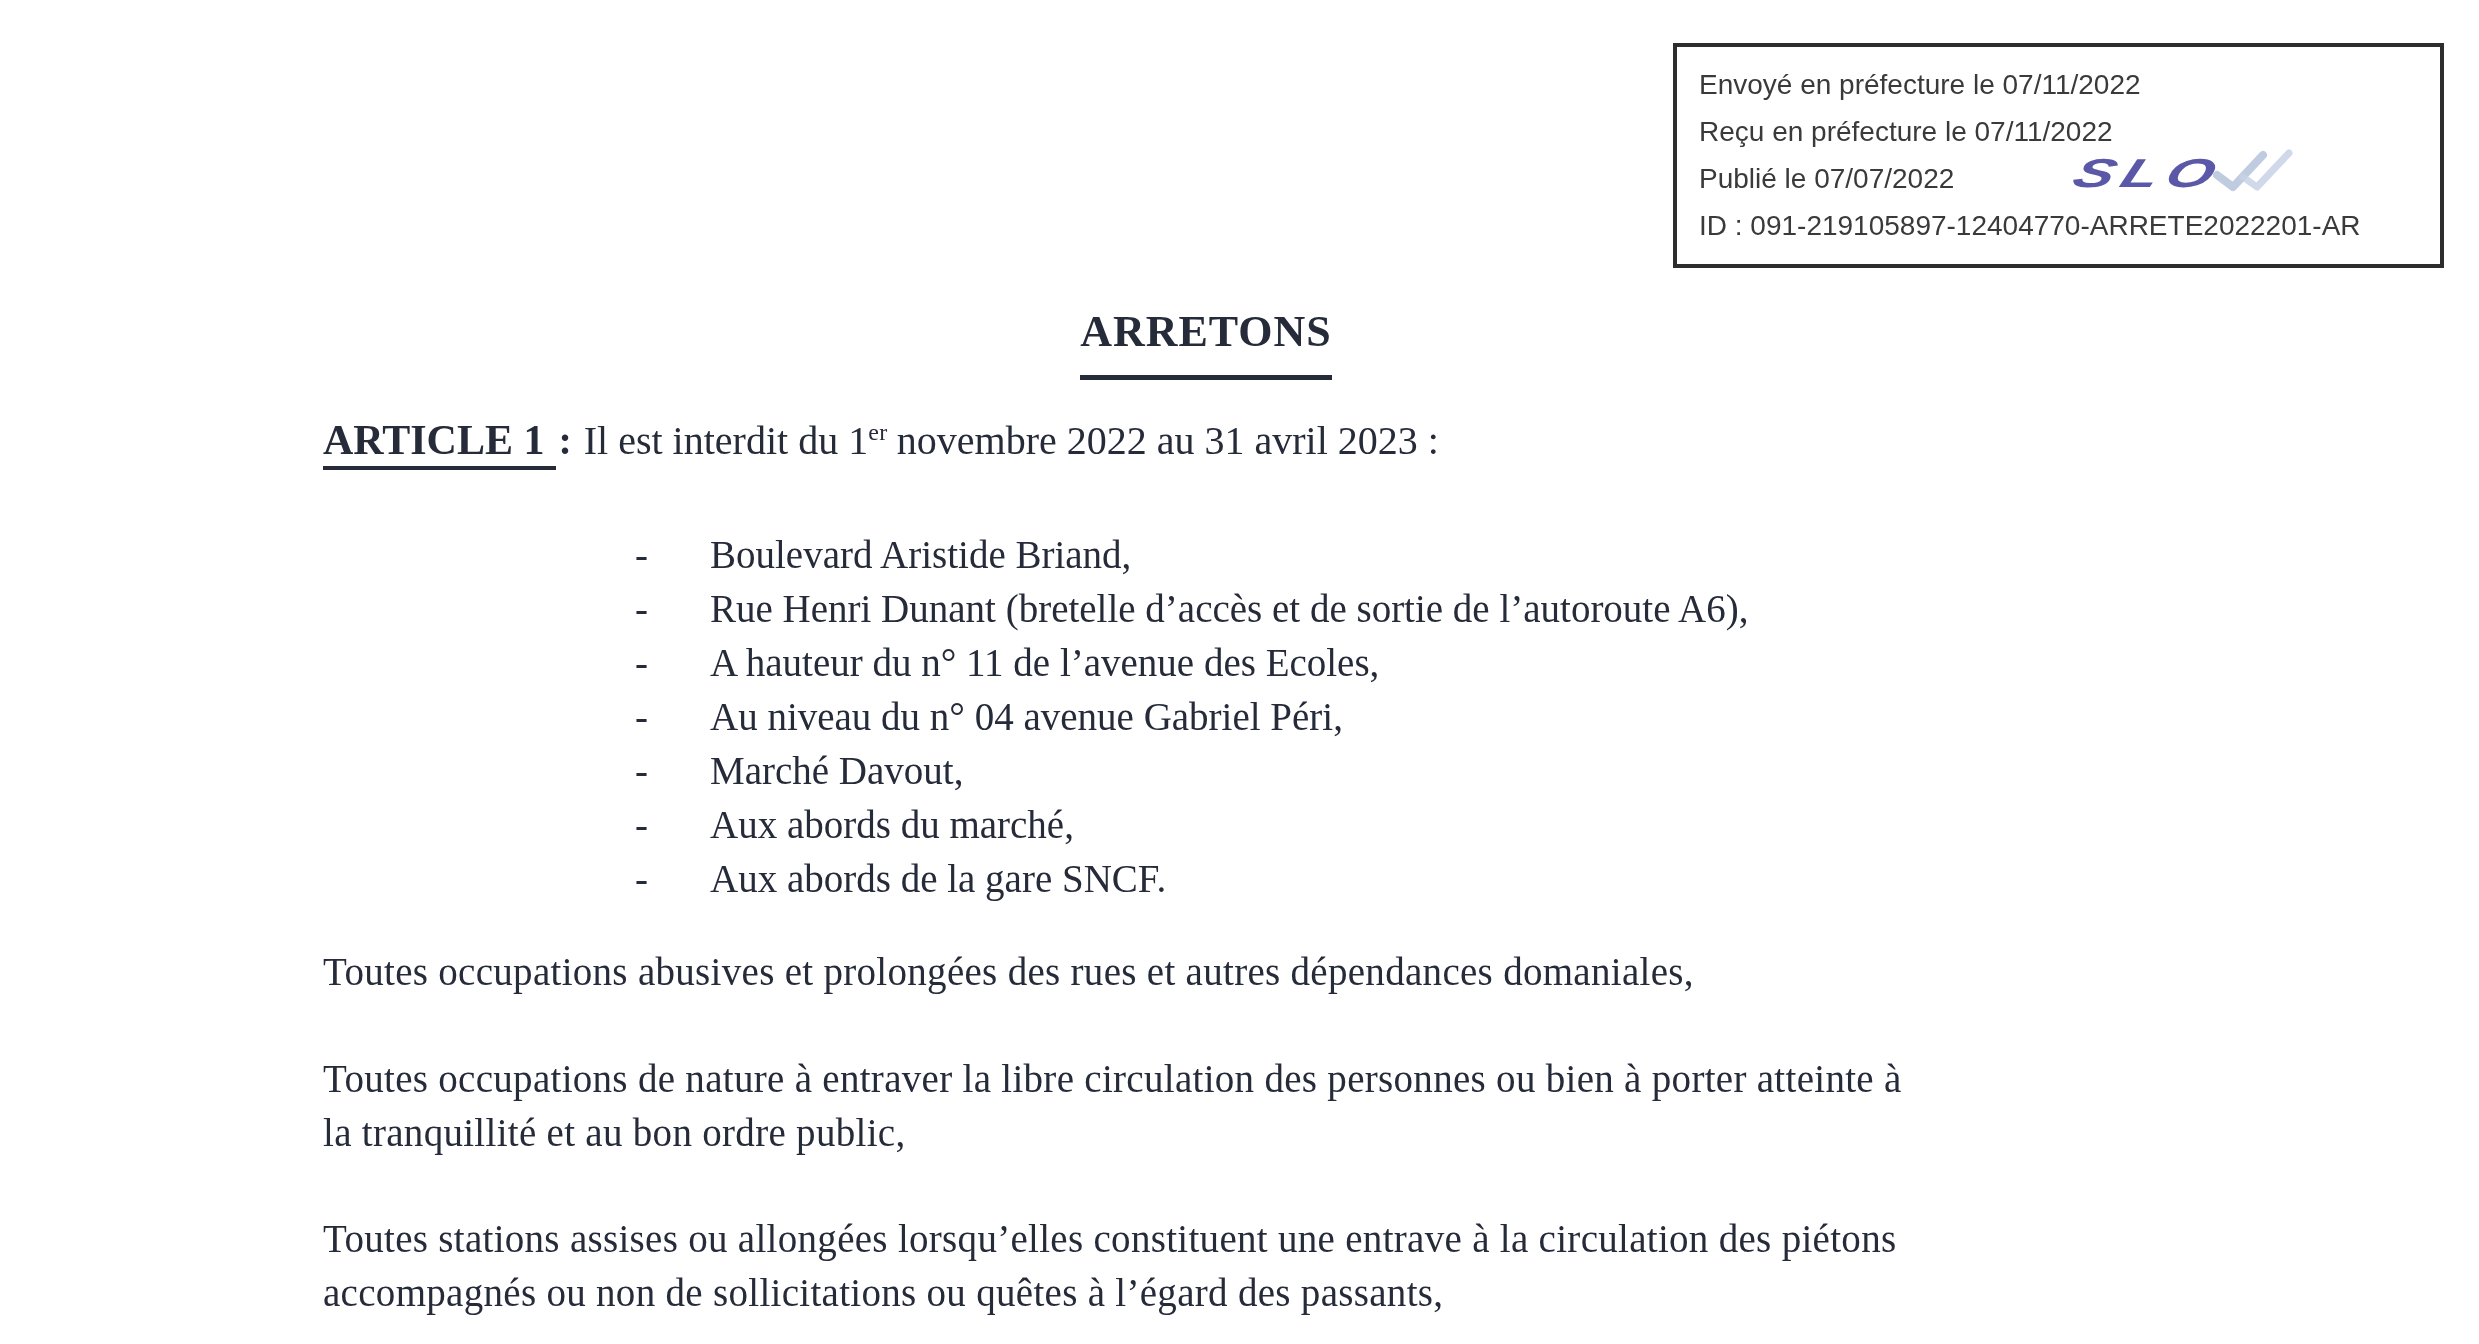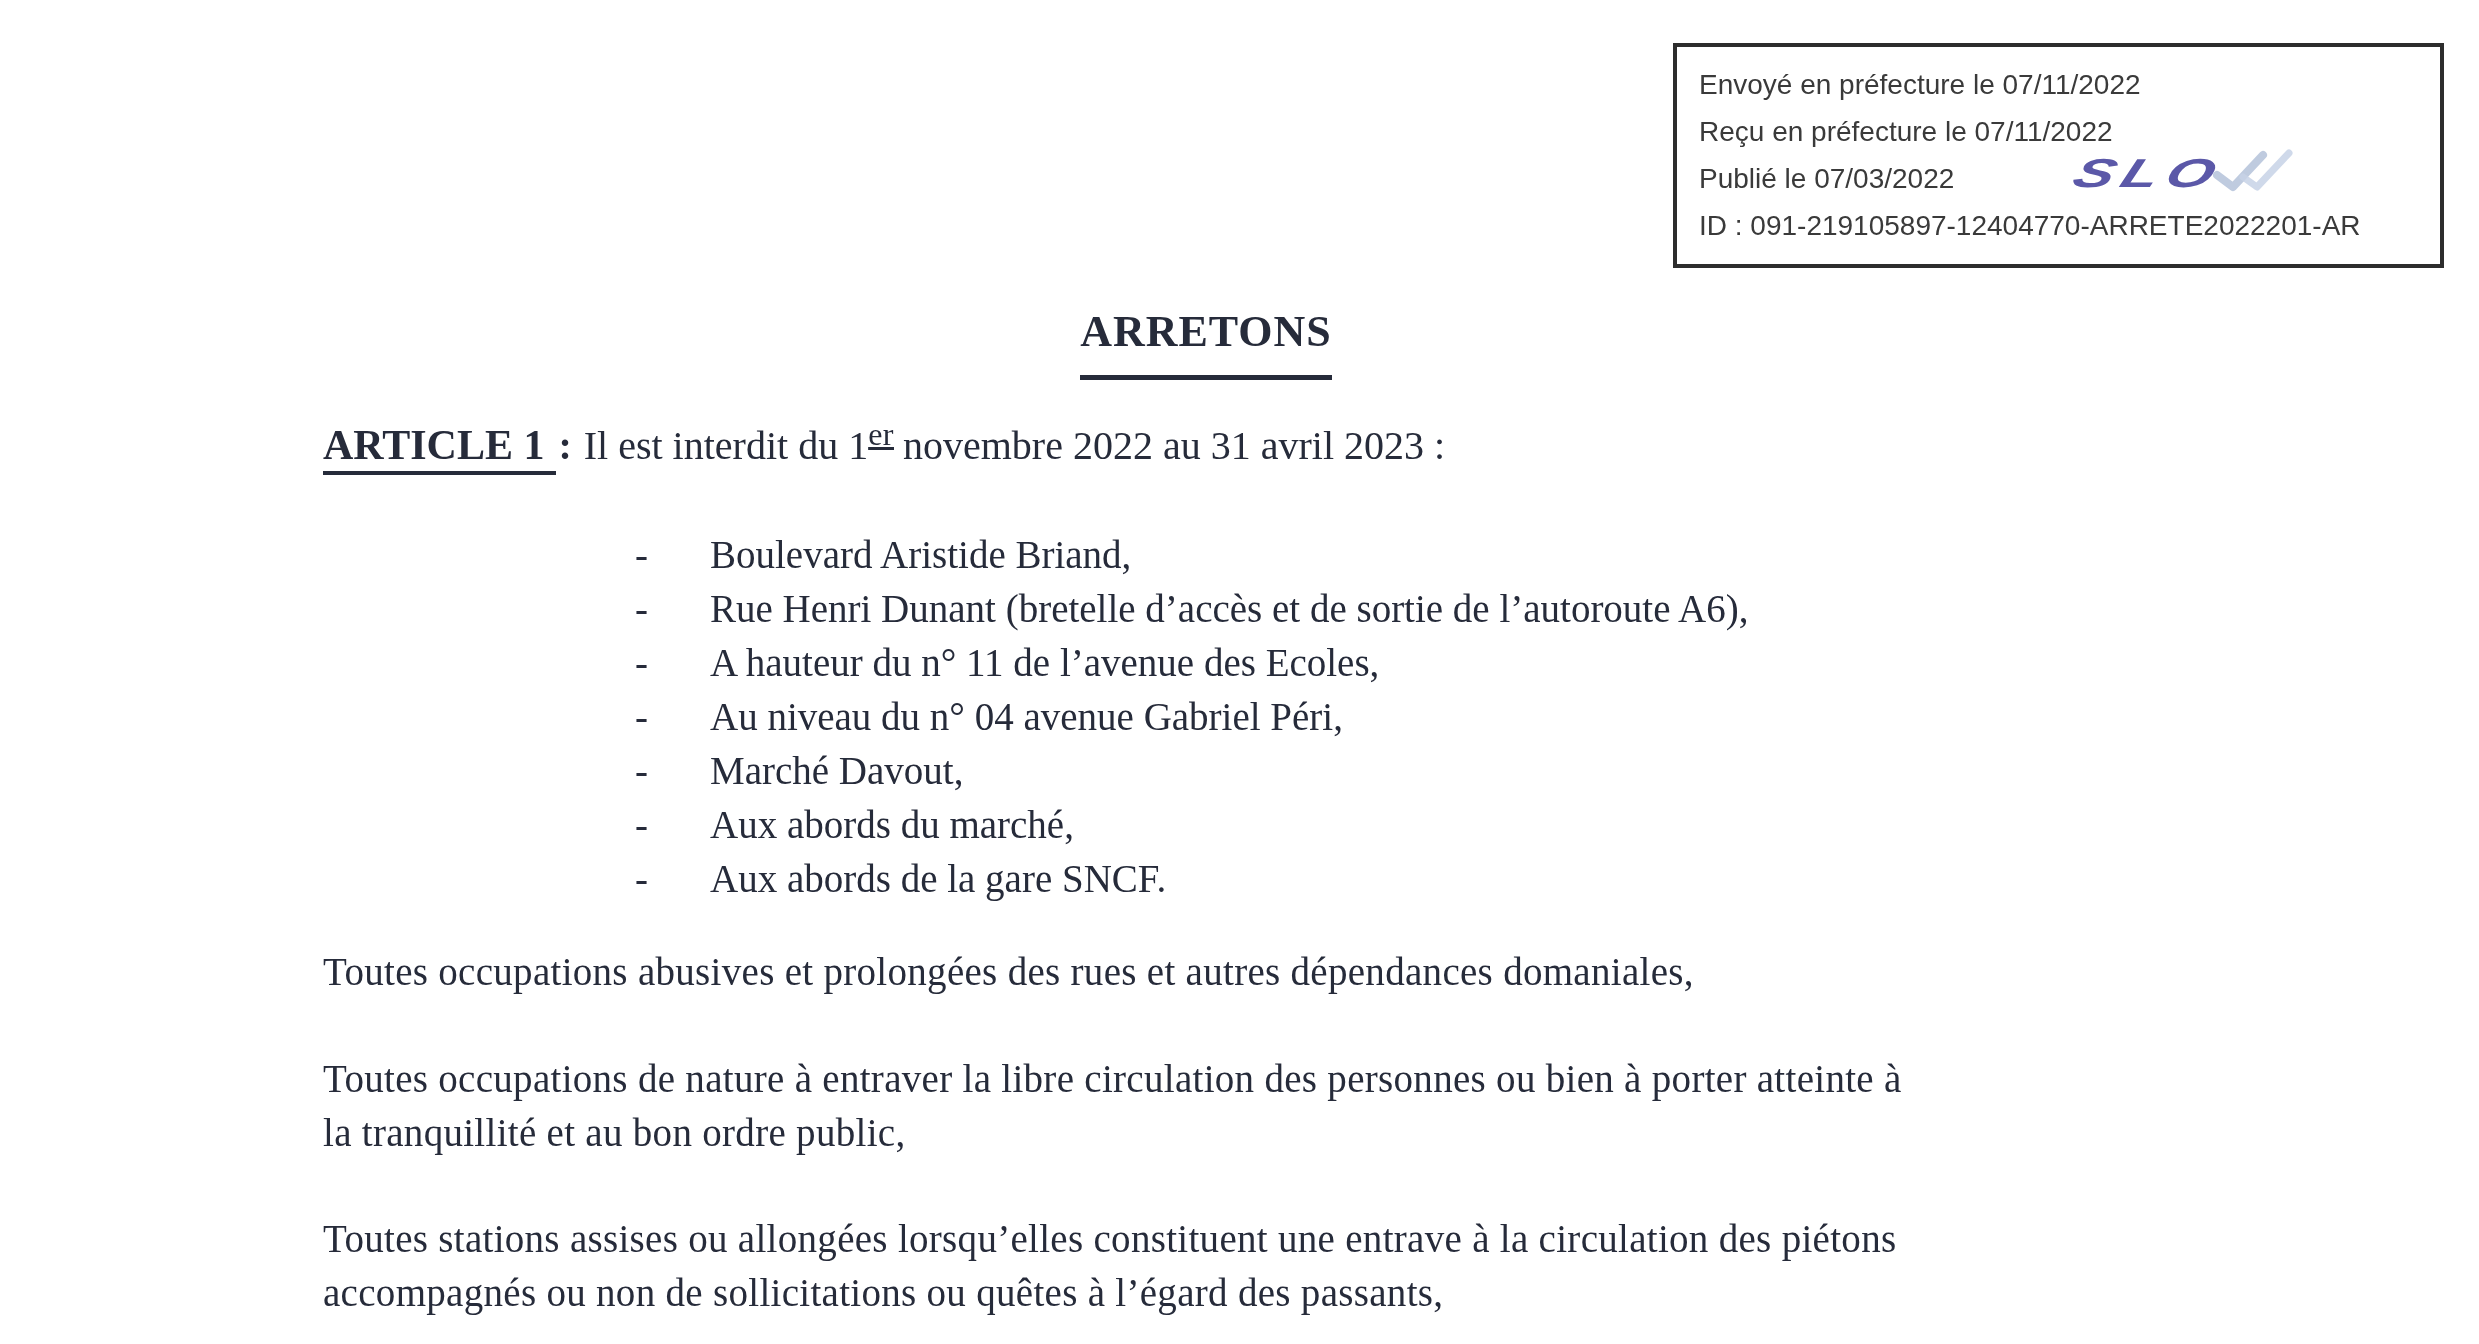--- a/index.html
+++ b/index.html
@@ -87,24 +87,23 @@
   }
   .article-label {
     display: inline-block;
     font-size: 42px;
     font-weight: bold;
     border-bottom: 4px solid var(--ink);
     padding: 0 12px 2px 0;
   }
   .article-sep { margin: 0 12px 0 2px; font-weight: bold; }
   .sup-er {
-    font-size: 32px;
+    font-size: 24px;
     vertical-align: 14px;
     letter-spacing: 0.5px;
-    text-decoration: underline;
   }
   .after-sup { margin-left: 9px; text-align: center; }
 
   
   .street-list {
     position: absolute;
     left: 323px;
     top: 528px;
     font-size: 39px;
     line-height: 54px;
@@ -131,21 +130,21 @@
   .para-3 { top: 1212px; }
 </style>
 </head>
 <body>
 
 <div class="page">
 
   <div class="stamp">
     <div class="stamp-line">Envoyé en préfecture le 07/11/2022</div>
     <div class="stamp-line">Reçu en préfecture le 07/11/2022</div>
-    <div class="stamp-line">Publié le 07/03/2022</div>
+    <div class="stamp-line">Publié le 07/07/2022</div>
     <div class="stamp-line">ID : 091-219105897-12404770-ARRETE2022201-AR</div>
     <div class="stamp-logo">
       <span class="stamp-logo-text">SLO</span>
       <span>
         <svg width="100" height="48" viewBox="0 0 100 48">
           <polyline points="4,26 20,38 50,6" fill="none" stroke="#b8c5dc" stroke-width="8" stroke-linecap="round" stroke-linejoin="round" opacity="0.9"></polyline>
           <polyline points="30,28 44,38 76,4" fill="none" stroke="#c7d2e6" stroke-width="7" stroke-linecap="round" stroke-linejoin="round" opacity="0.85"></polyline>
         </svg>
       </span>
     </div>

